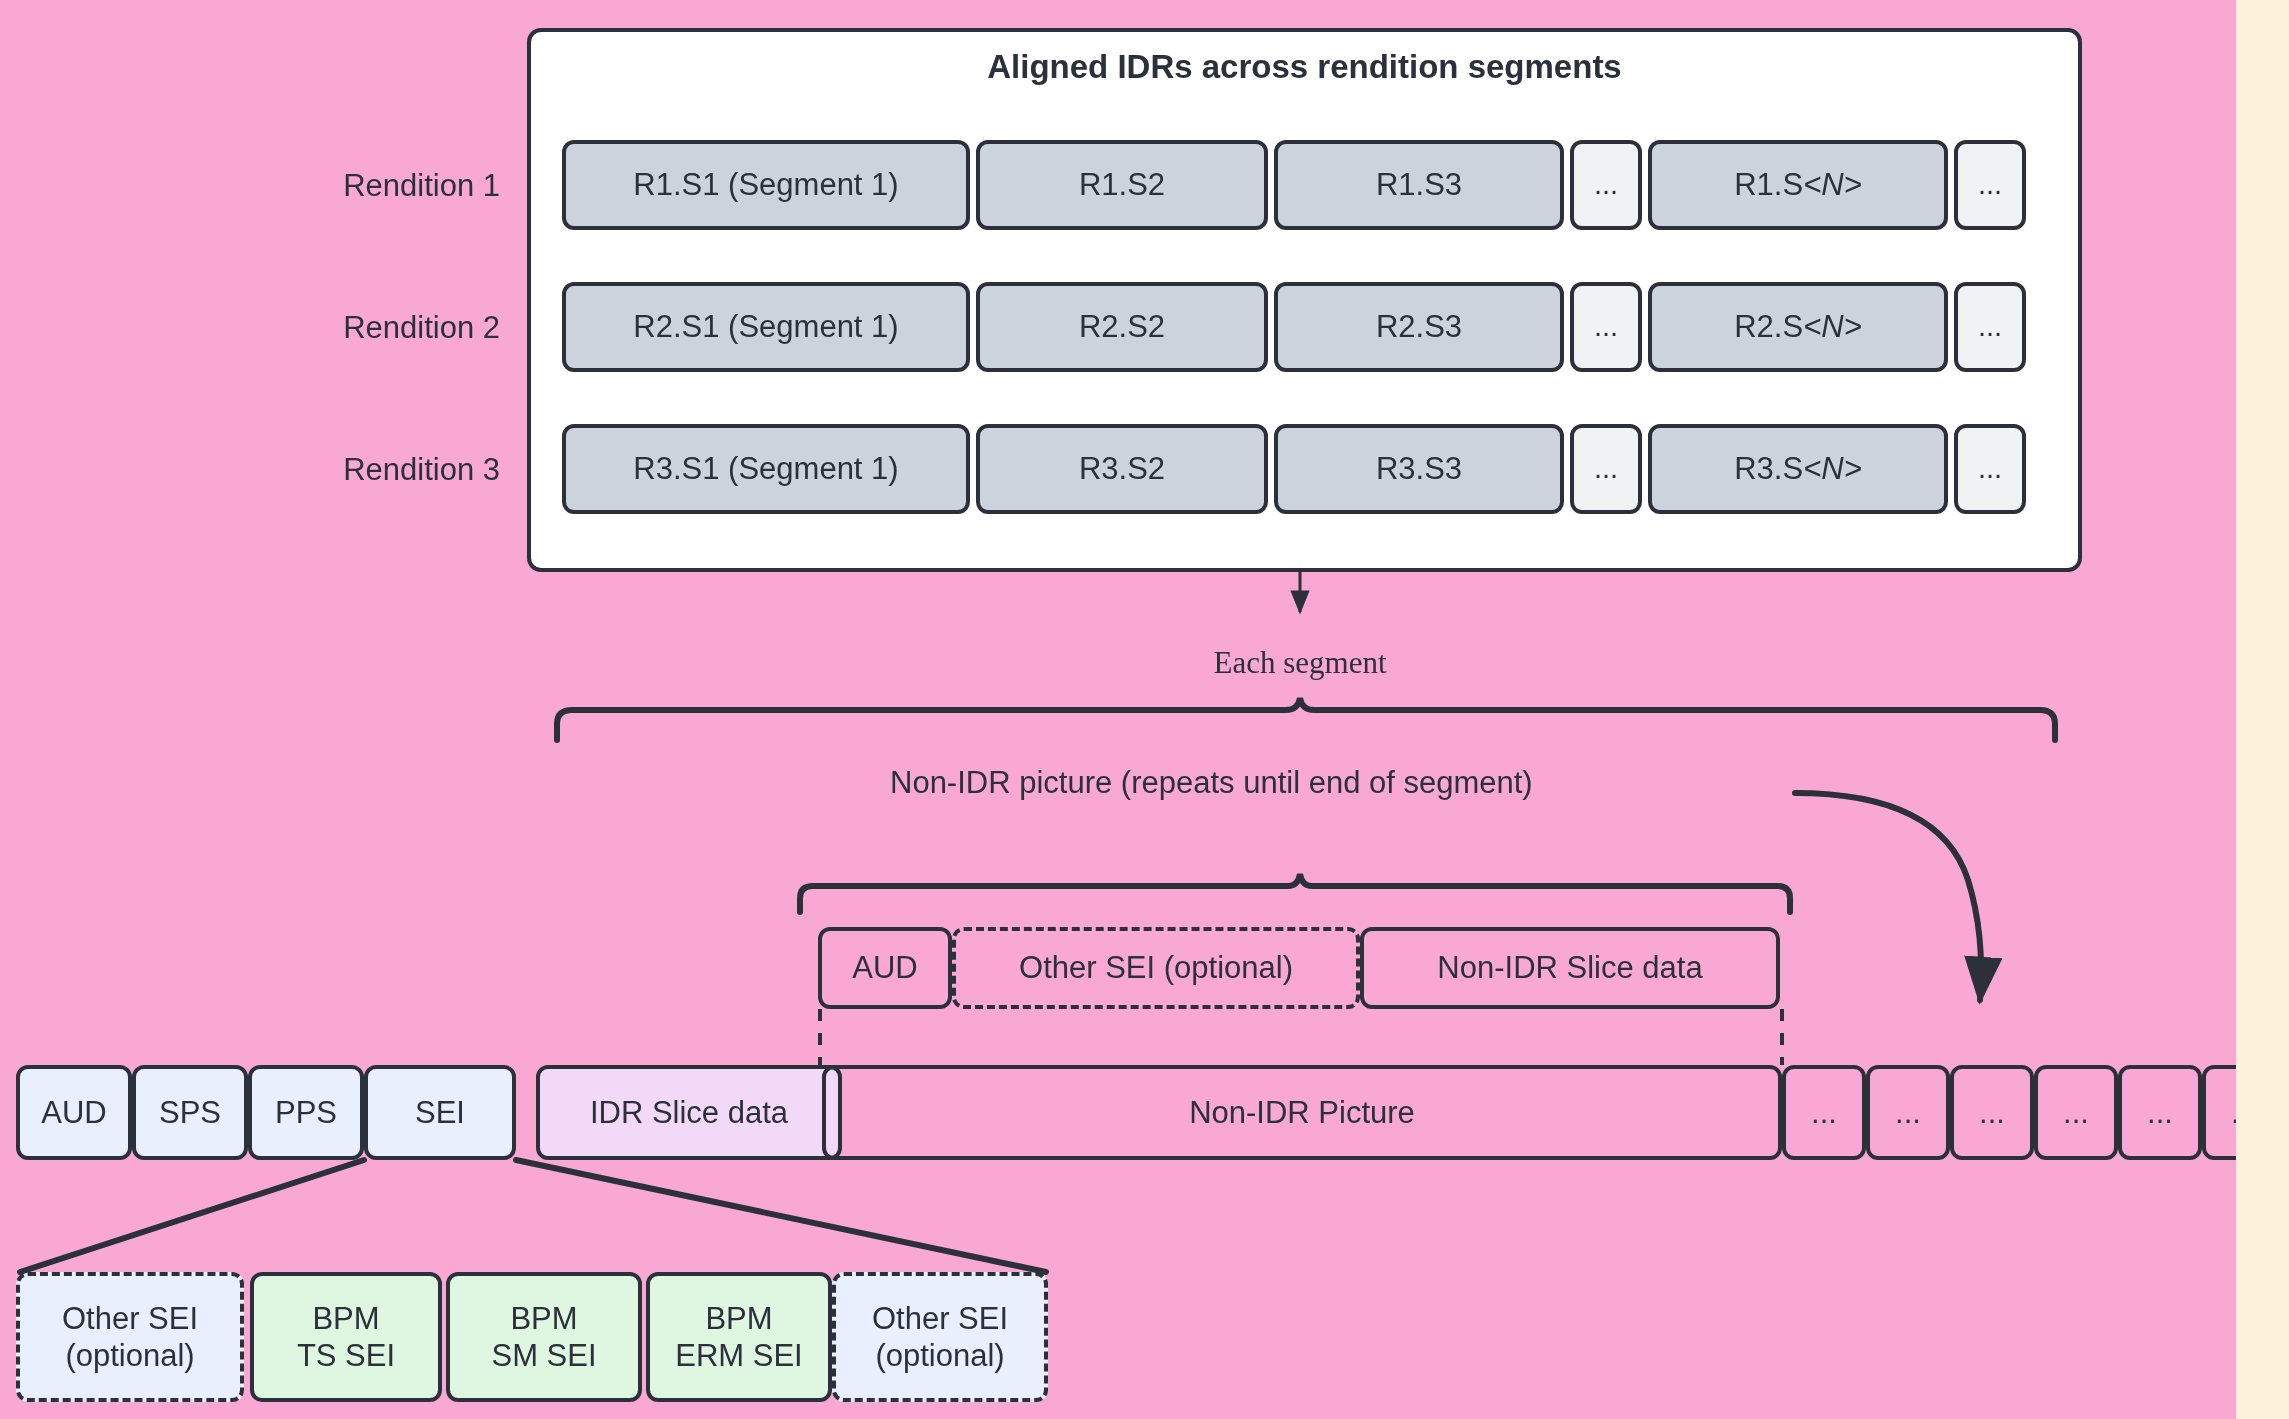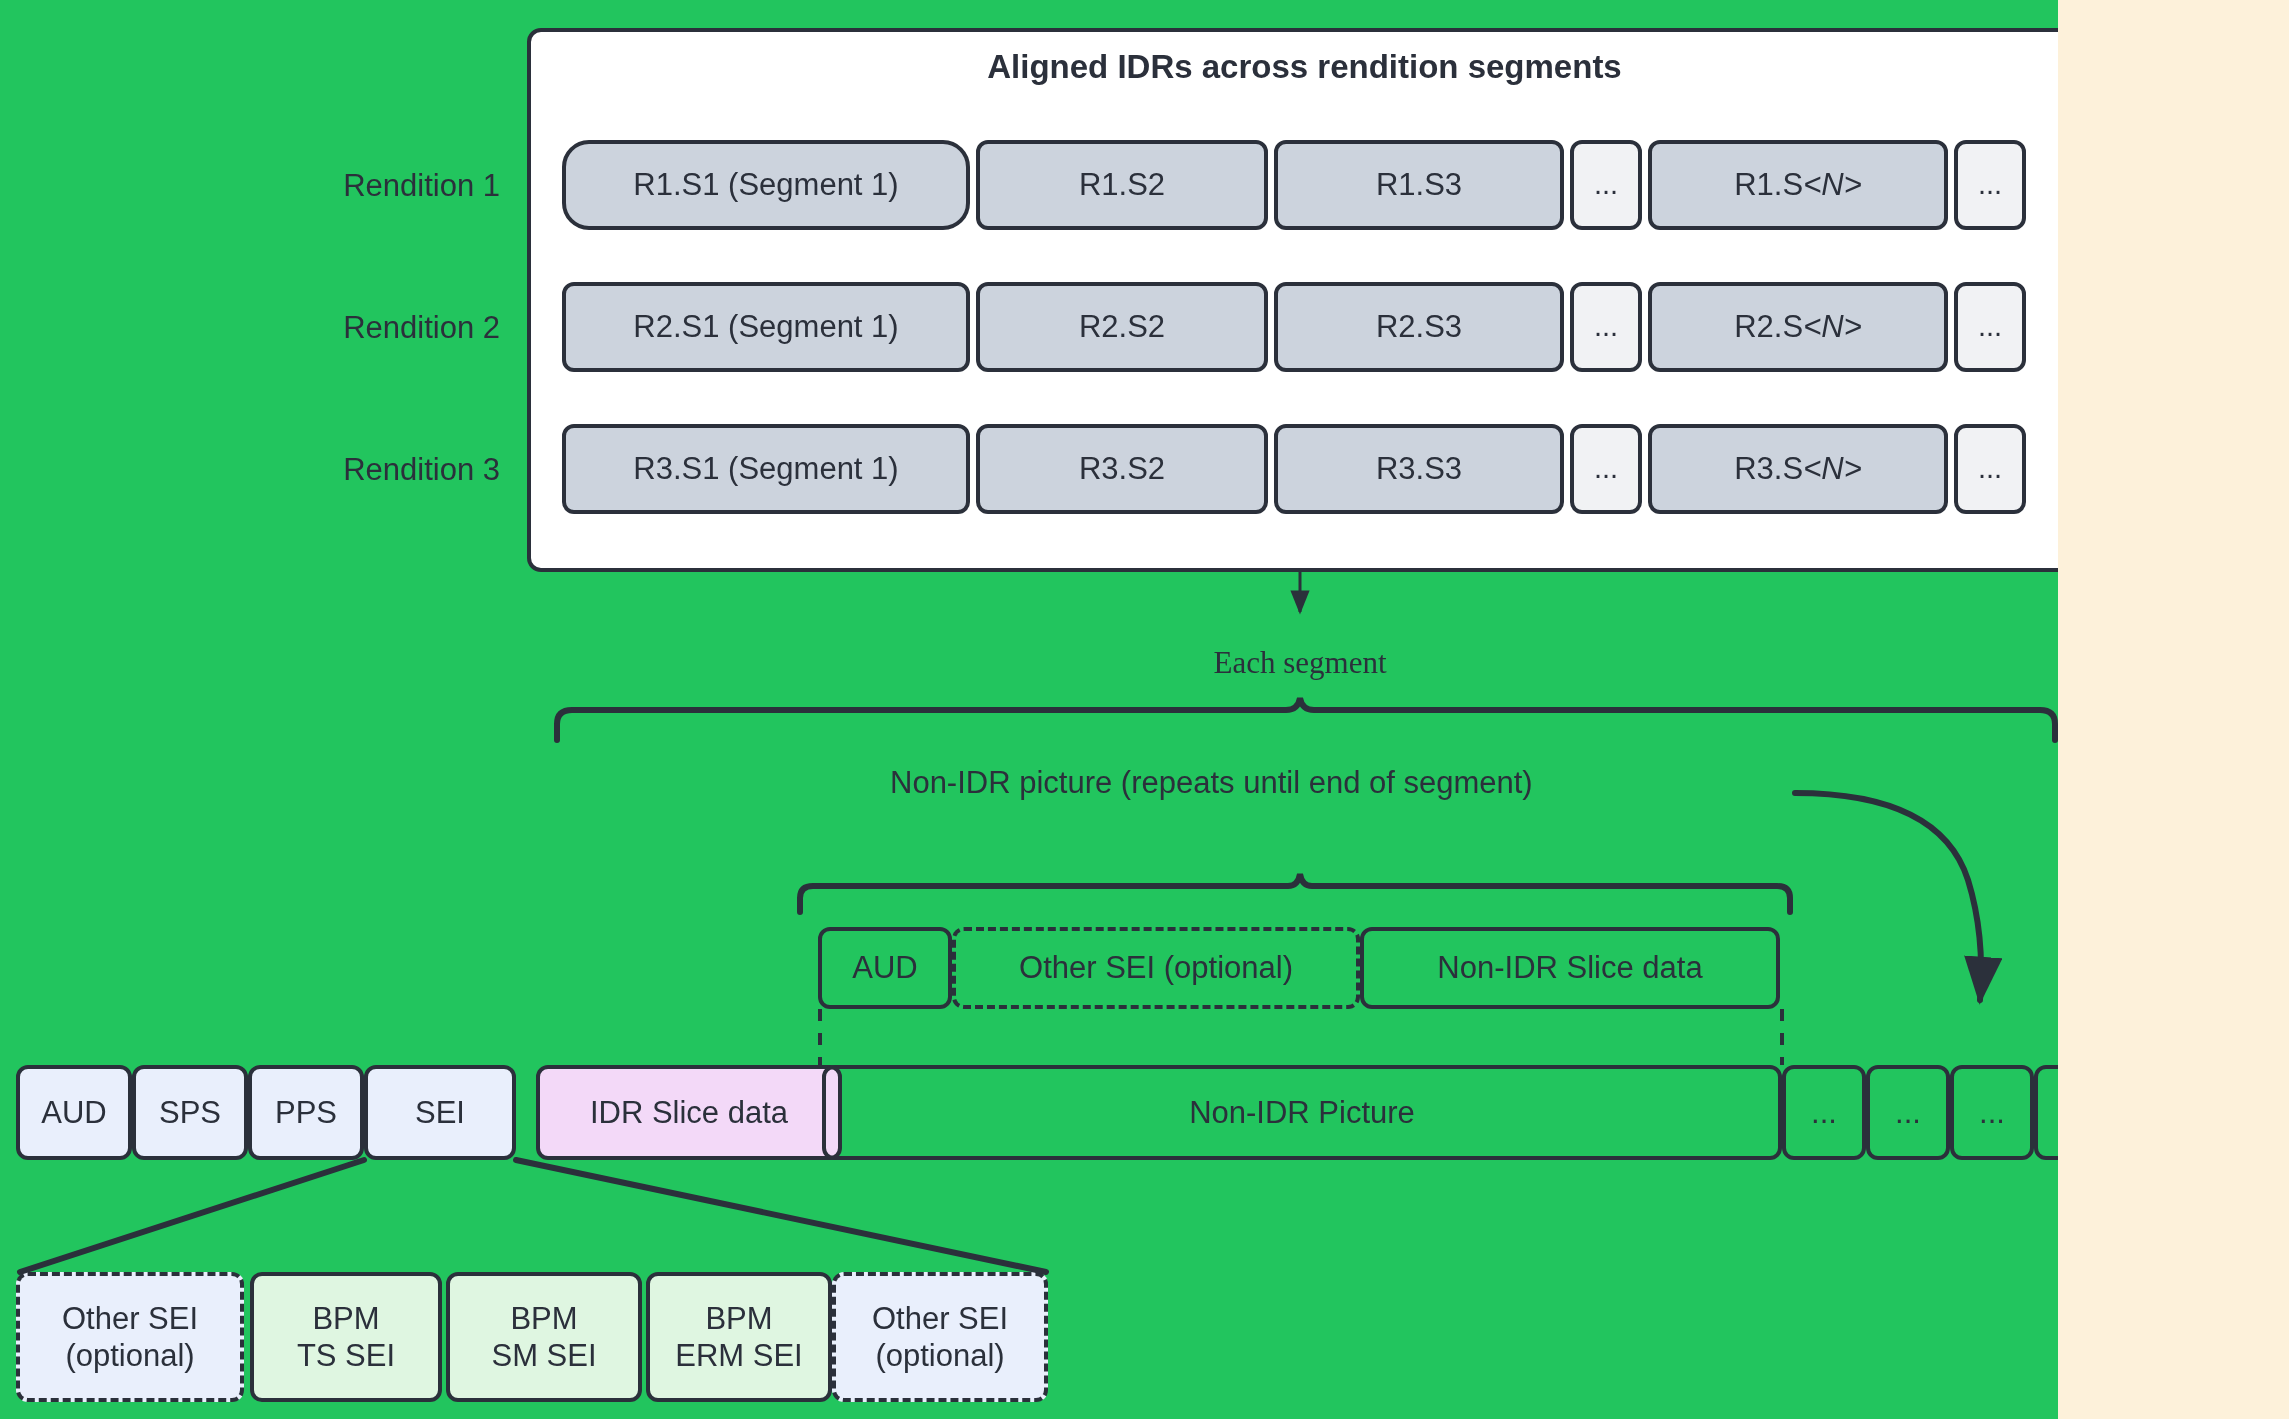--- a/index.html
+++ b/index.html
@@ -3,24 +3,24 @@
 <meta charset="utf-8">
 <style>
   html,body{margin:0;padding:0;}
   body{
     background:#fdf1da;
     font-family:"Liberation Sans", sans-serif;
     color:#2b303b;
   }
   #stage{
     position:relative;
-    width:2058px;
+    width:2236px;
     height:1419px;
     overflow:hidden;
-    background:#22c55e;
+    background:#f9a8d4;
   }
   svg.overlay{
     position:absolute; left:0; top:0; width:2289px; height:1419px;
     pointer-events:none;
   }
   .box{
     position:absolute;
     box-sizing:border-box;
     border:4px solid #2b303b;
     border-radius:12px;
@@ -83,21 +83,21 @@
 </style>
 </head>
 <body>
 
 <div id="stage">
 
   <div class="panel"></div>
   <div class="panel-title">Aligned IDRs across rendition segments</div>
 
   <div class="rend-label" style="left:230px;top:168px;width:270px;">Rendition 1</div>
-  <div class="box seg" style="left:562px;top:140px;width:408px;height:90px;border-radius:27px;">R1.S1 (Segment 1)</div>
+  <div class="box seg" style="left:562px;top:140px;width:408px;height:90px;">R1.S1 (Segment 1)</div>
   <div class="box seg" style="left:976px;top:140px;width:292px;height:90px;">R1.S2</div>
   <div class="box seg" style="left:1274px;top:140px;width:290px;height:90px;">R1.S3</div>
   <div class="box seg dots" style="left:1570px;top:140px;width:72px;height:90px;">...</div>
   <div class="box seg" style="left:1648px;top:140px;width:300px;height:90px;">
       <span>R1.S<i>&lt;N&gt;</i></span>
     </div>
   <div class="box seg dots" style="left:1954px;top:140px;width:72px;height:90px;">...</div>
 
   <div class="rend-label" style="left:230px;top:310px;width:270px;">Rendition 2</div>
   <div class="box seg" style="left:562px;top:282px;width:408px;height:90px;">R2.S1 (Segment 1)</div>

